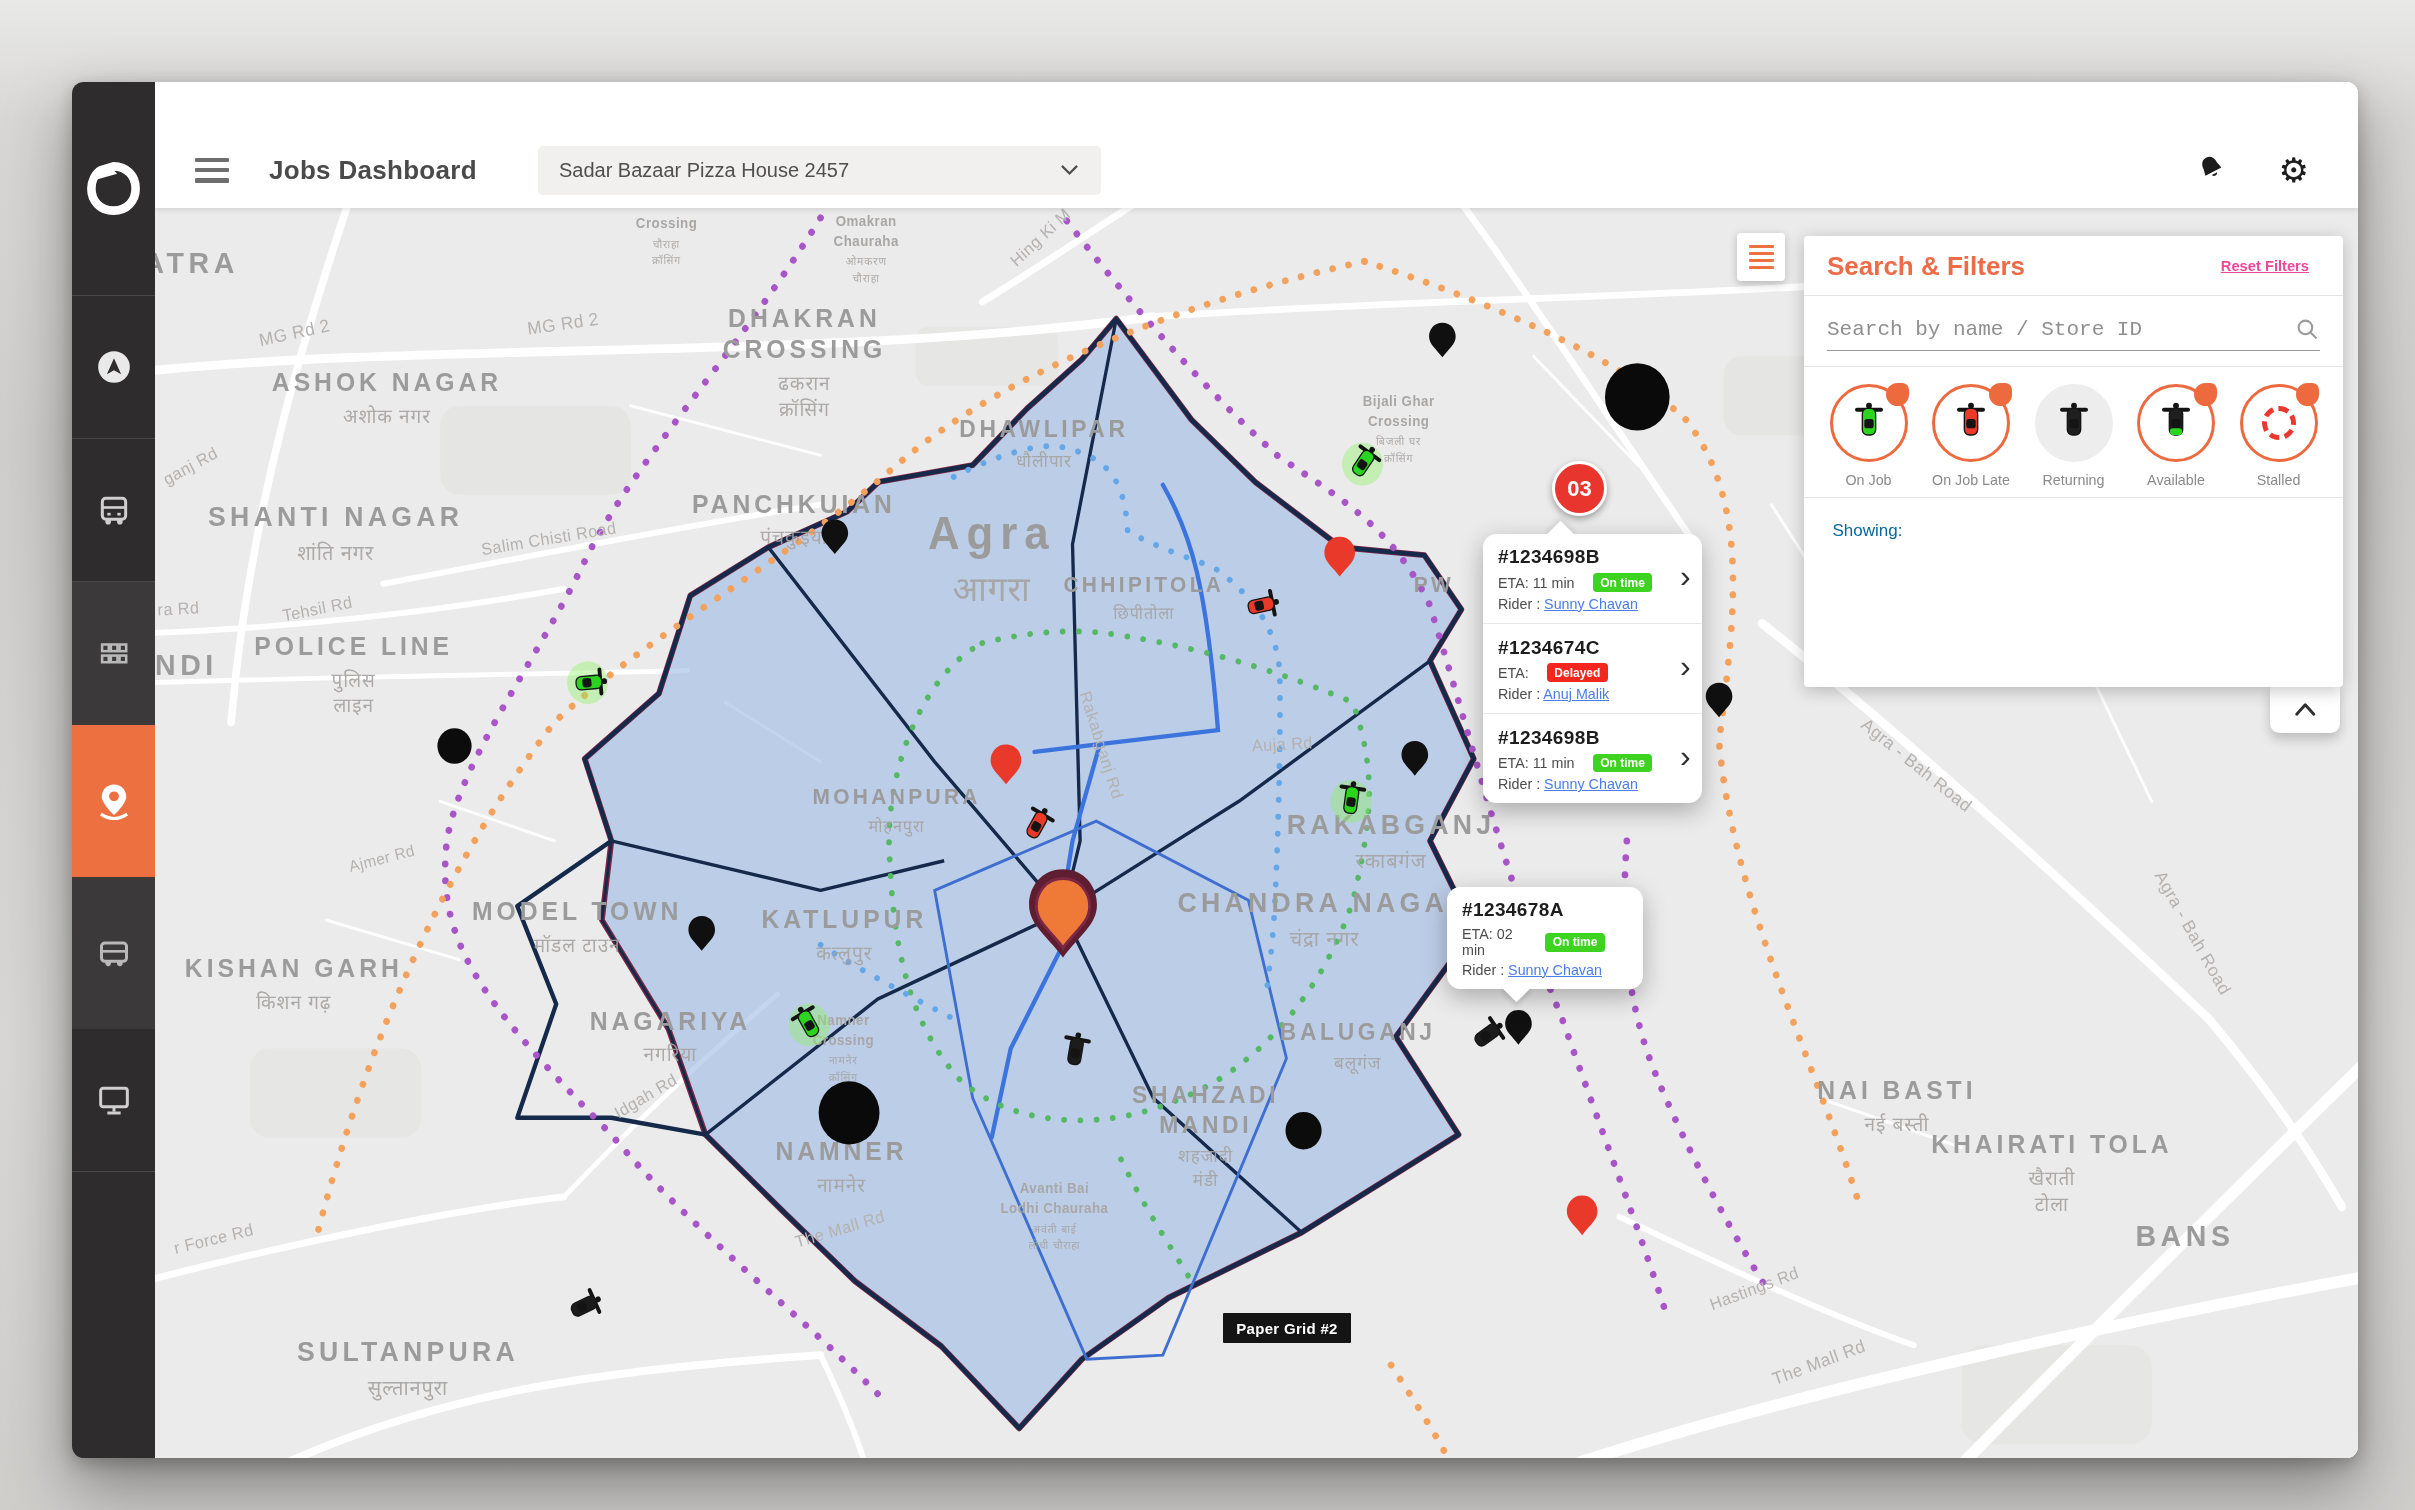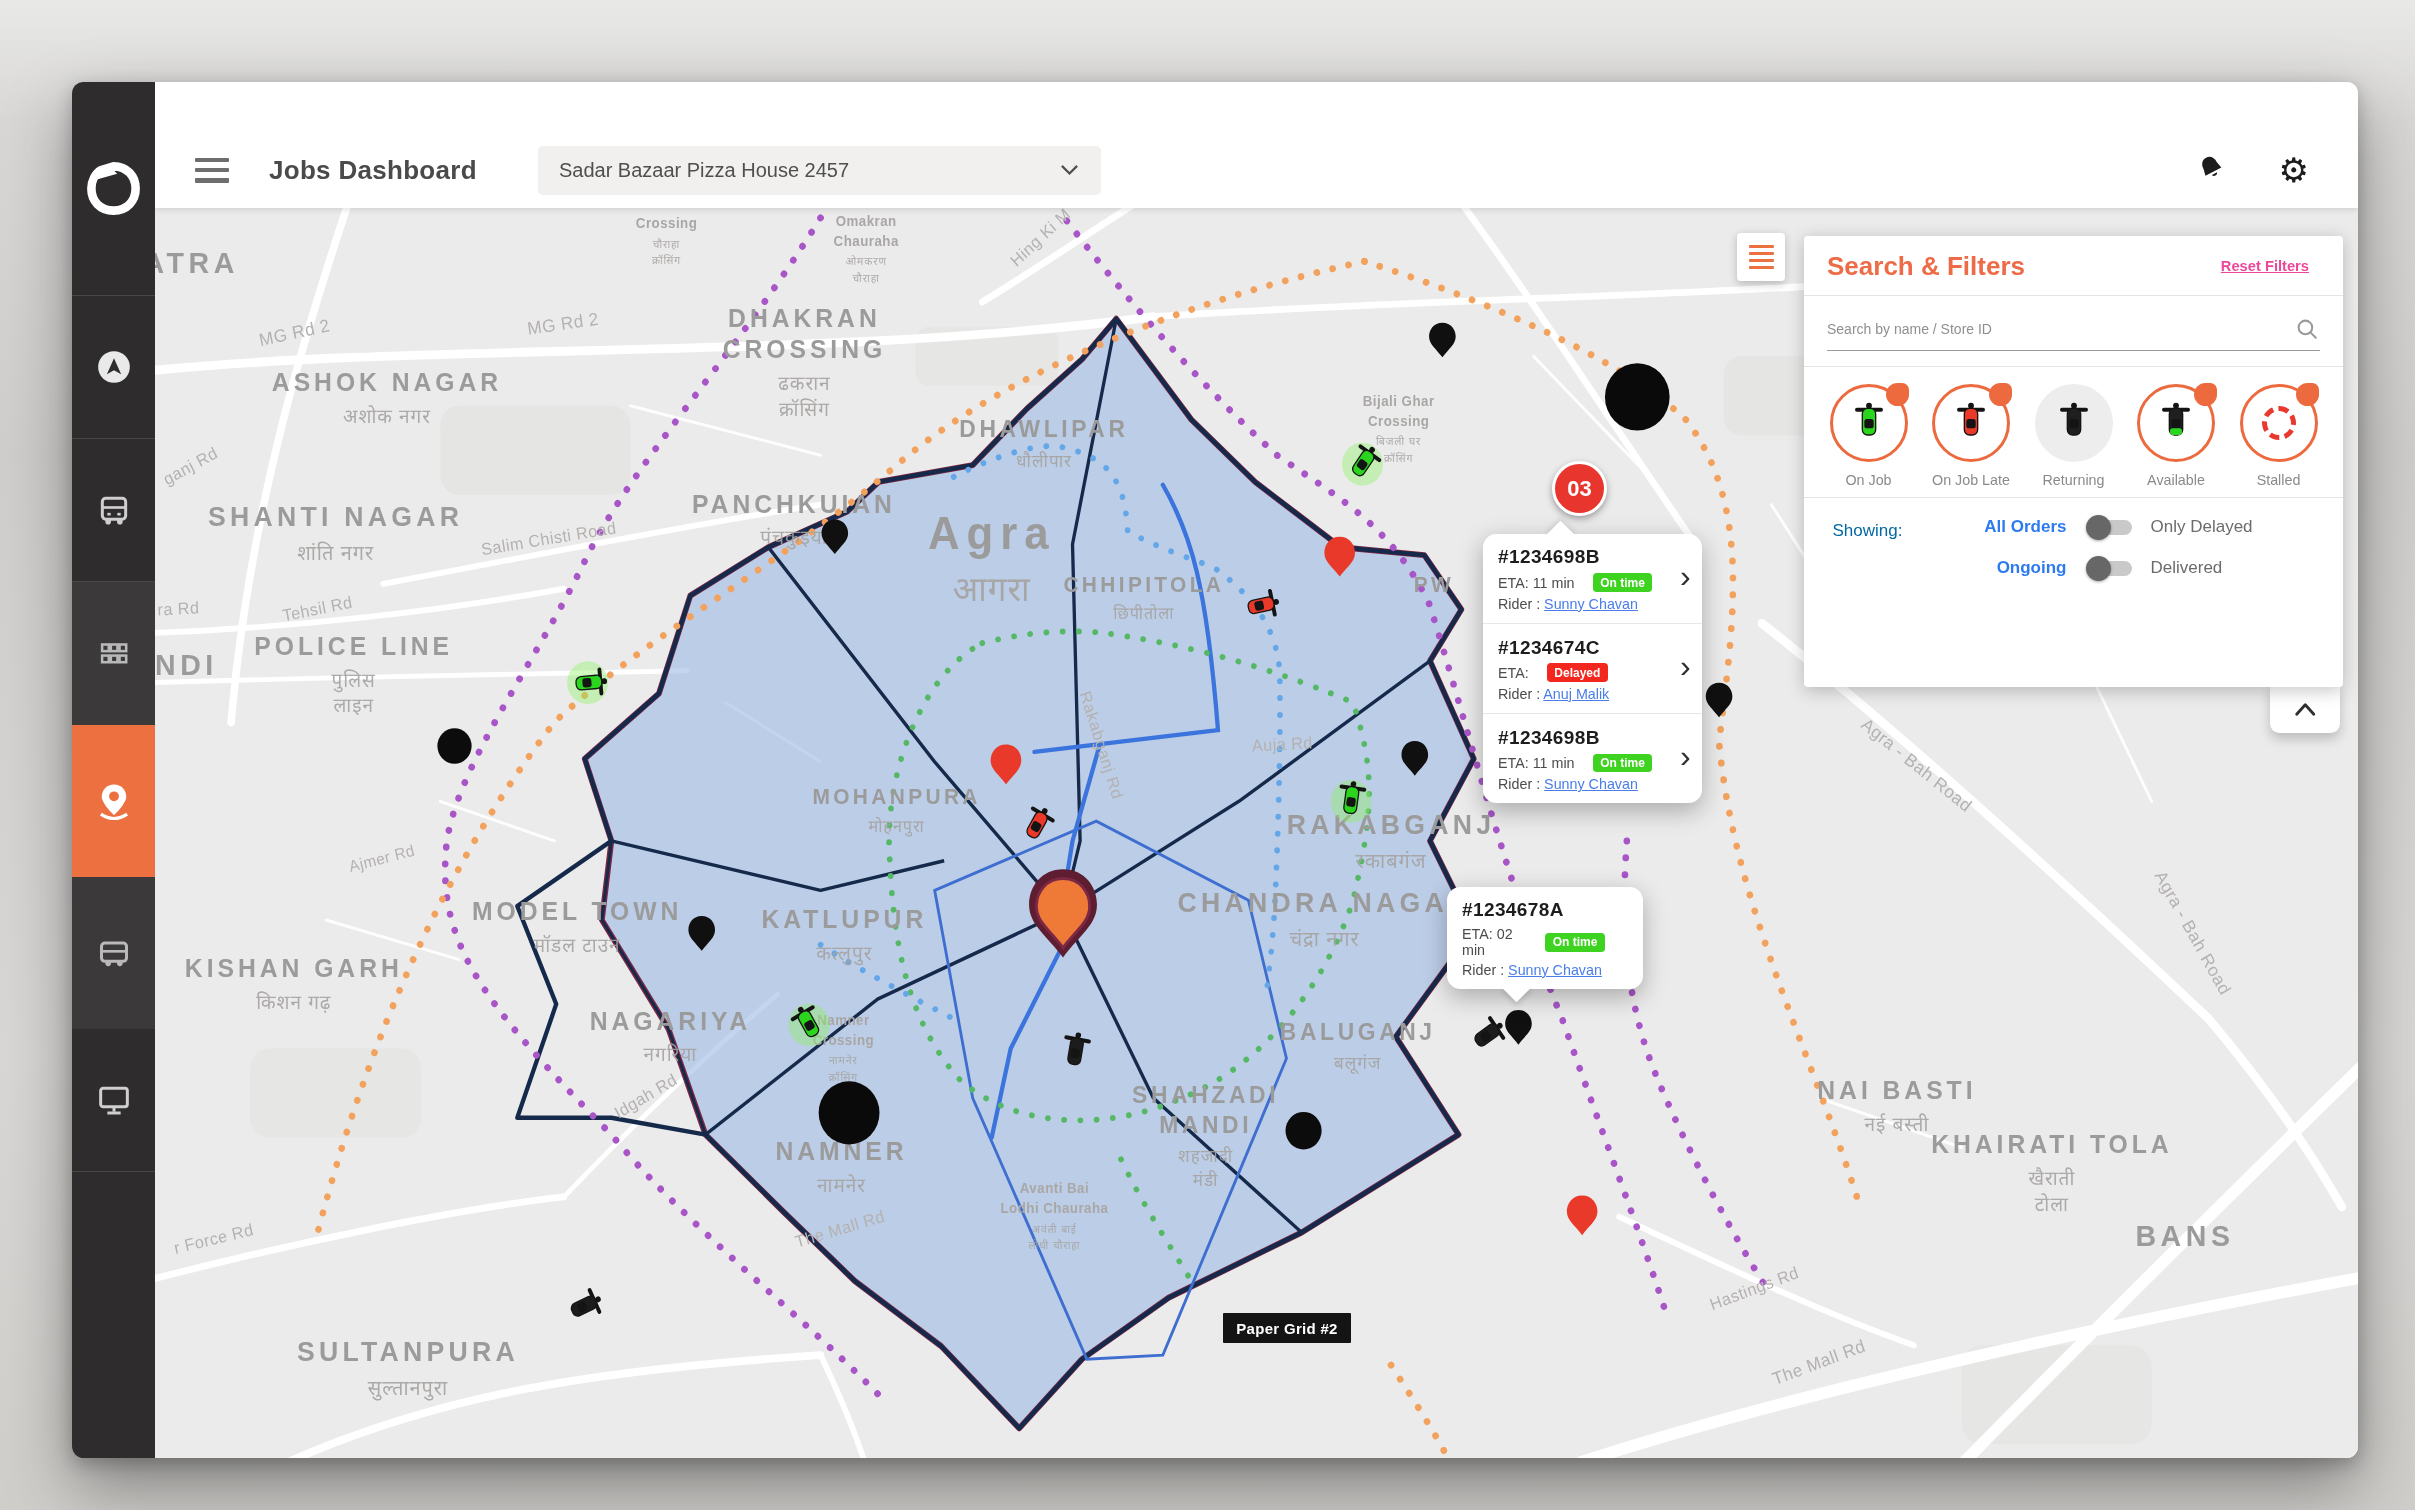--- a/index.html
+++ b/index.html
@@ -43,21 +43,21 @@
   .op-rider{margin-top:3.8px;font-size:14.3px;color:#4c4c4c}
   .op-rider a{color:#4a7de8;text-decoration:underline;cursor:pointer}
   .chev{position:absolute;right:11.4px;top:50%;transform:translateY(-58%);font-size:32px;color:#2f2f2f;font-weight:400}
   .grid-tooltip{position:absolute;background:#141414;color:#fff;font-size:15px;font-weight:700;padding:6.7px 13.3px;border-radius:1px;z-index:4;letter-spacing:0.3px}
   
   .panel{position:absolute;left:1649px;top:27.6px;width:539px;height:451px;background:#fff;border-radius:3.8px;box-shadow:0 3.8px 17px rgba(0,0,0,.22);z-index:10}
   .panel-head{display:flex;align-items:center;justify-content:space-between;padding:15px 34px 13.3px 23px;border-bottom:1px solid #e4e4e4}
   .panel-title{color:#ee6b47;font-size:26px;font-weight:700}
   .reset-link{color:#ec4899;font-size:14.7px;font-weight:700;text-decoration:underline;cursor:pointer}
   .search-row{display:flex;align-items:center;margin:21px 23px 0 23px;border-bottom:1.4px solid #9a9a9a;padding-bottom:8.6px}
-  .search-row input{flex:1;border:none;outline:none;font-size:14px;color:#15803d;background:transparent;font-family:Liberation Sans, sans-serif}
+  .search-row input{flex:1;border:none;outline:none;font-size:21px;color:#15803d;background:transparent;font-family:Liberation Mono, monospace}
   .search-row input::placeholder{color:#8f8f8f}
   .panel-div{border-bottom:1px solid #e4e4e4;margin-top:15px}
   .rider-filters{display:flex;justify-content:space-between;padding:17px 17px 5.7px 17px}
   .filter{display:flex;flex-direction:column;align-items:center;width:95px;cursor:pointer}
   .fcircle{width:78px;height:78px;border-radius:50%;position:relative;display:flex;align-items:center;justify-content:center;background:#fff}
   .fcircle.orange{border:3.8px solid #ed6a3e}
   .fcircle.orange::before{content:"";position:absolute;top:-4.8px;right:-4.8px;width:23px;height:23px;background:#ed6a3e;border-radius:50% 6.7px 50% 50%}
   .fcircle.gray{background:#ededed;border:3.8px solid #ededed}
   .stall-ring{width:34px;height:34px;border:5.2px dashed #e9392e;border-radius:50%}
   .flabel{margin-top:9.5px;font-size:14.3px;color:#8a8a8a;text-align:center;white-space:nowrap}
@@ -676,32 +676,20 @@
             <div class="filter">
               <div class="fcircle orange">
                 <div class="stall-ring"></div>
               </div>
               <div class="flabel">Stalled</div>
             </div>
           </div>
         <div class="panel-div" style="margin-top:3.8px"></div>
         <div class="showing">
           <div class="show-label">Showing:</div>
-          <div class="tog-rows">
-            <div class="tog-row">
-              <span class="tog-on">All Orders</span>
-              <span class="tgl"></span>
-              <span class="tog-off">Only Delayed</span>
-            </div>
-            <div class="tog-row">
-              <span class="tog-on">Ongoing</span>
-              <span class="tgl"></span>
-              <span class="tog-off">Delivered</span>
-            </div>
-          </div>
         </div>
       </section>
       <div class="collapse-tab">
         <svg width="28.5" height="19" viewBox="0 0 28 20">
             <polyline points="5,15 14,5 23,15" fill="none" stroke="#2f2f2f" stroke-width="3" stroke-linecap="round" stroke-linejoin="round"></polyline>
           </svg>
       </div>
 
     </div>
   </div>

